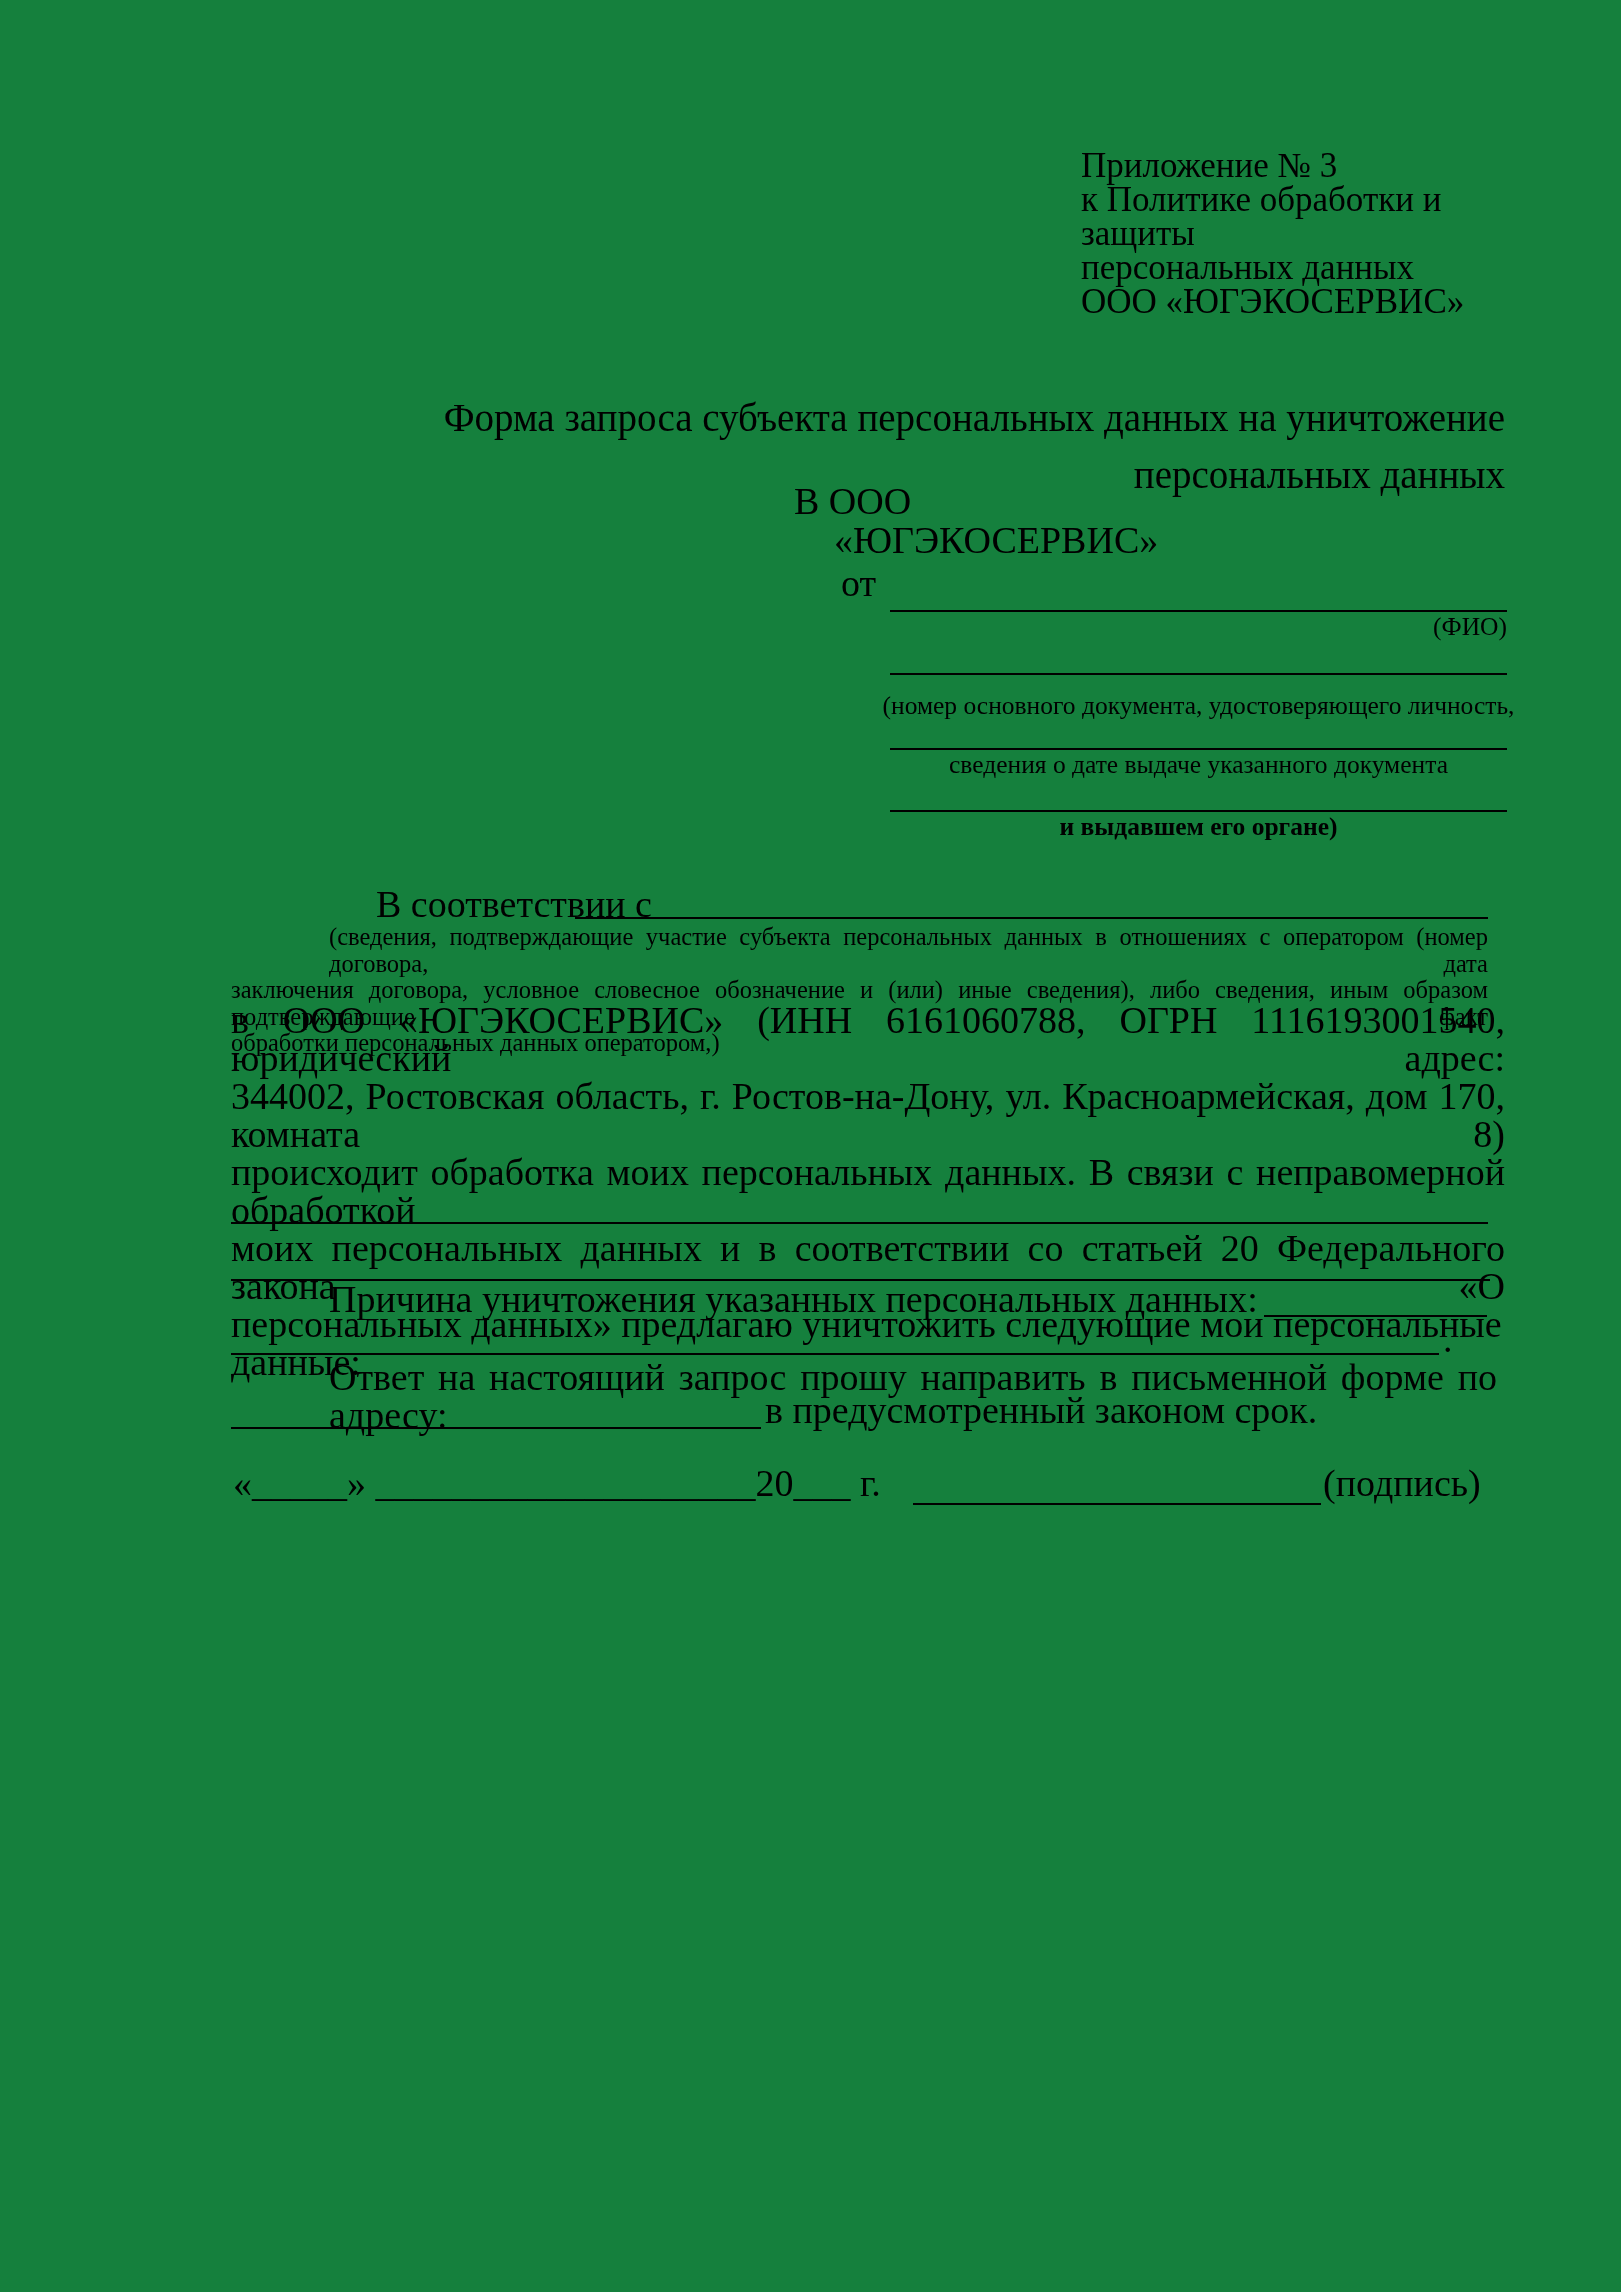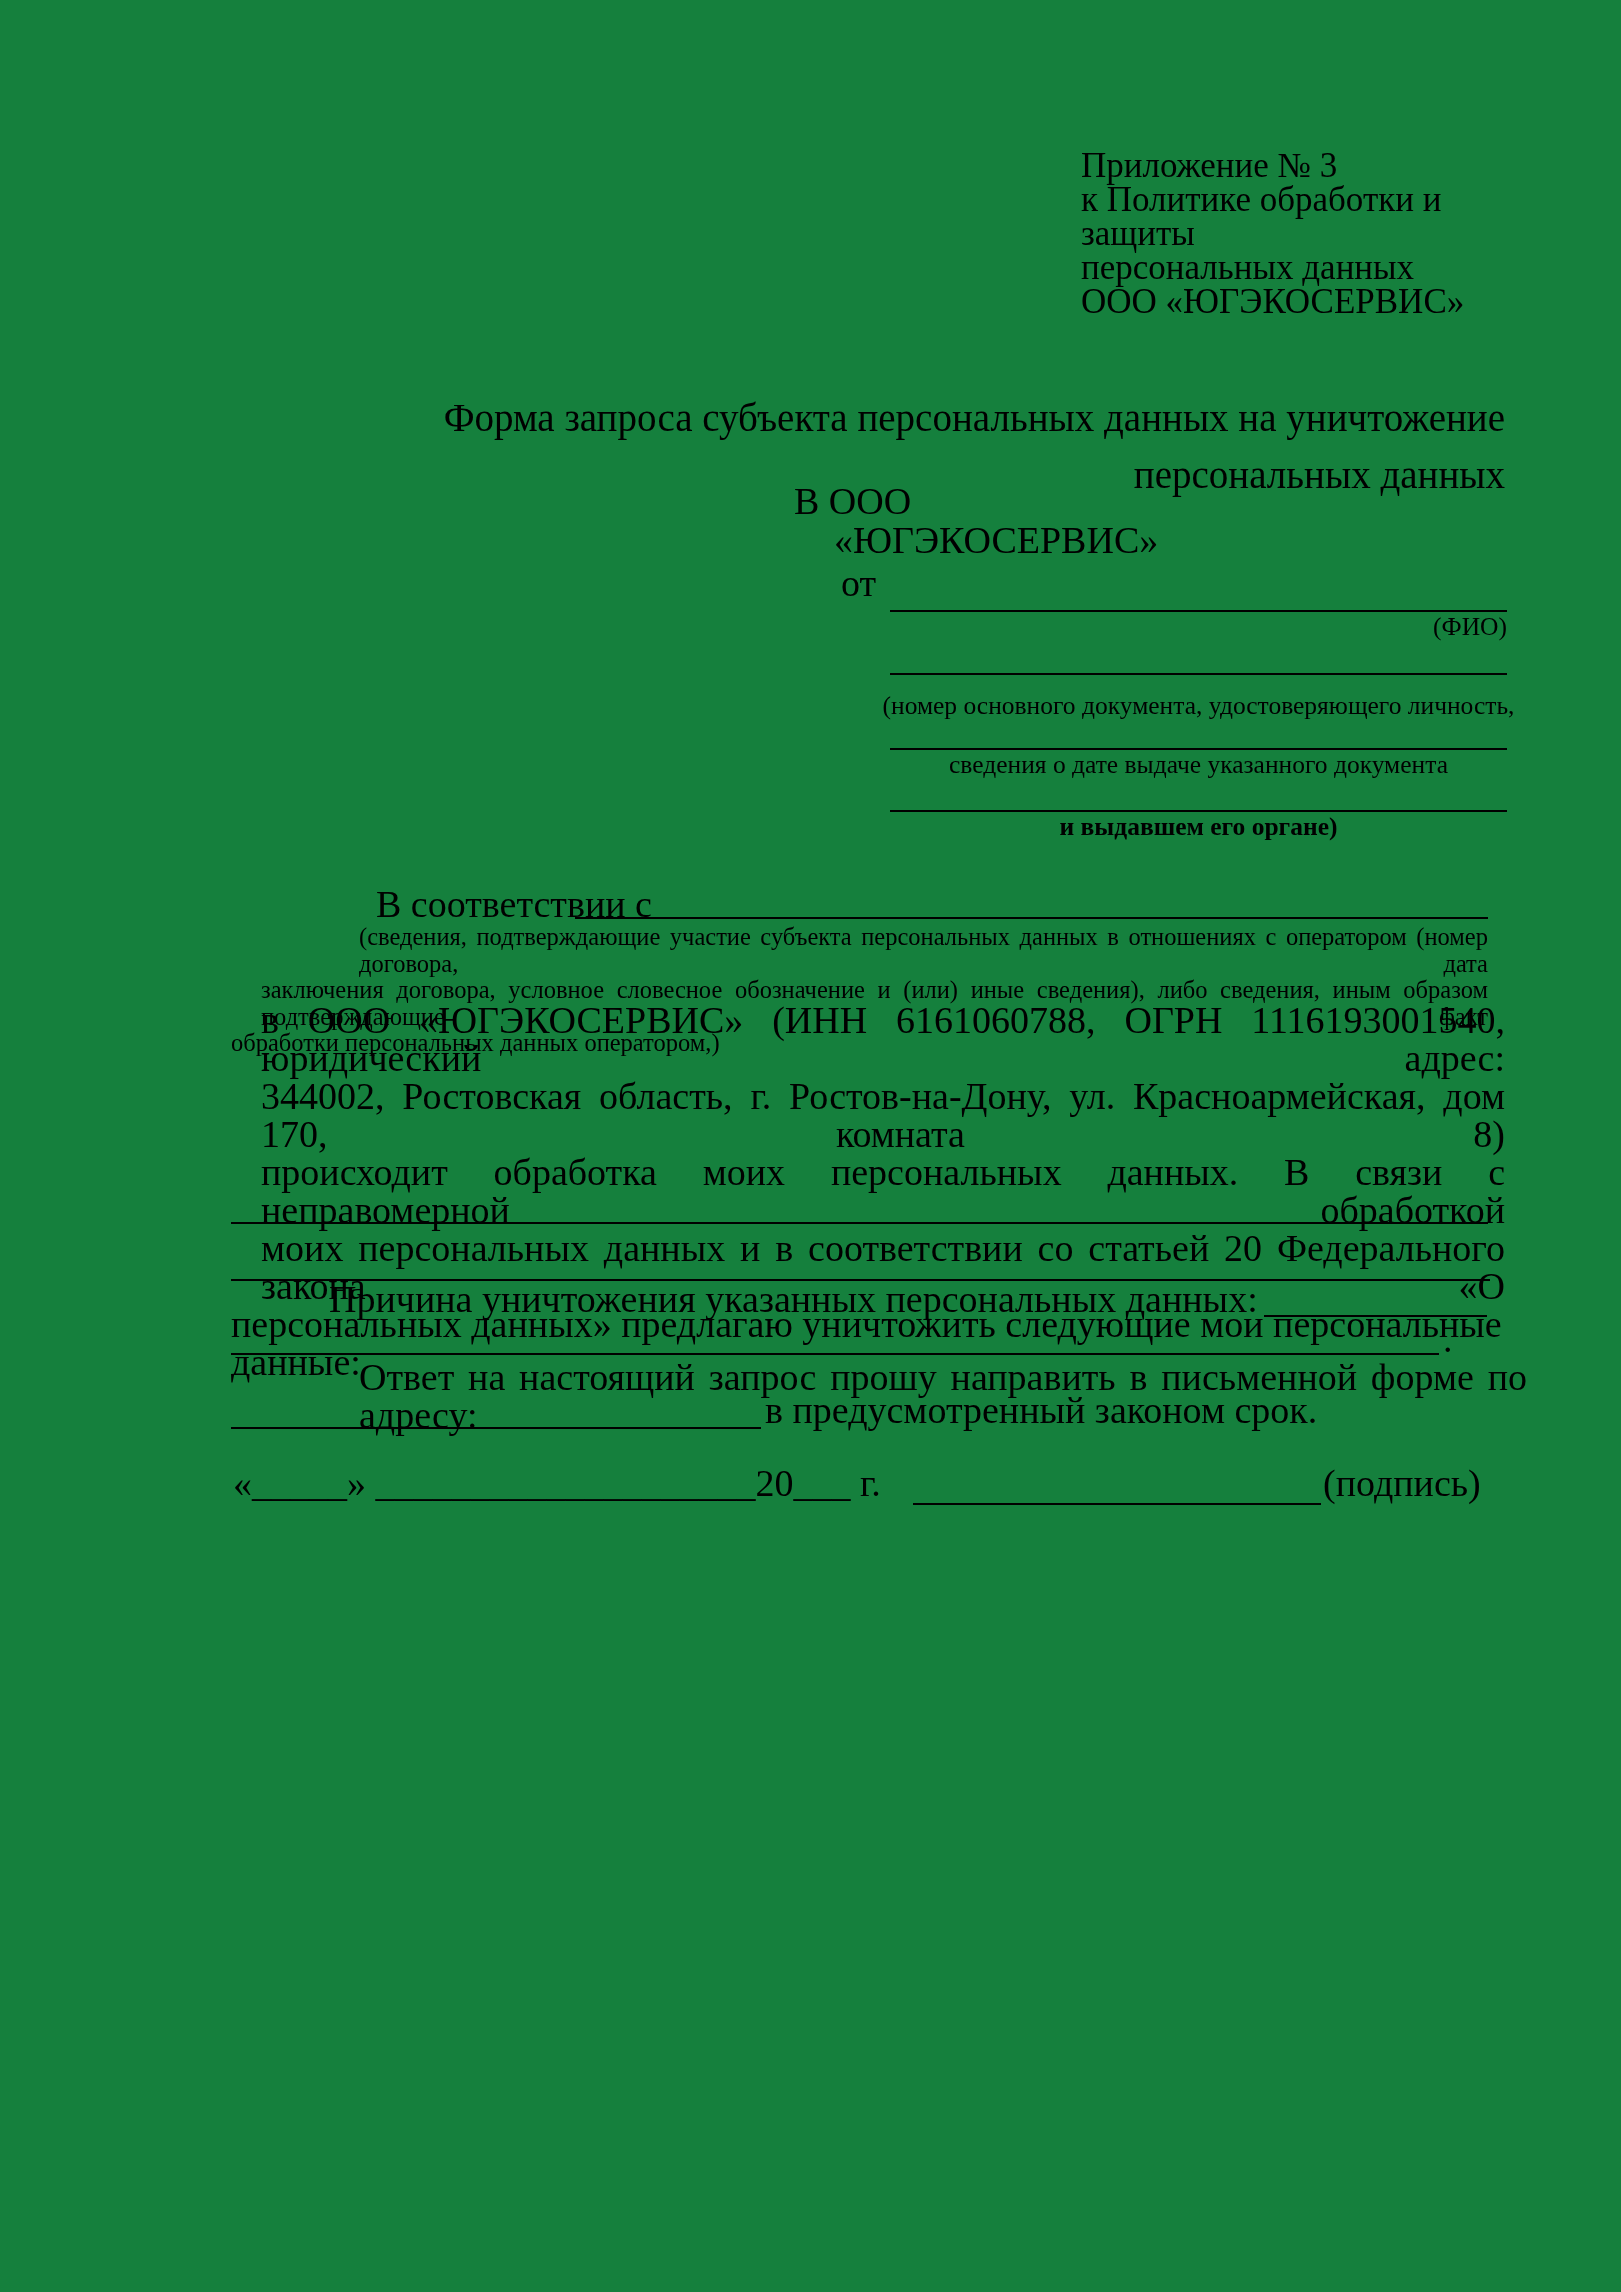--- a/index.html
+++ b/index.html
@@ -12,21 +12,21 @@
     overflow:hidden;
     margin:0 auto;
   }
   .abs{position:absolute;}
   .rule{position:absolute;border-top:2.9px solid #000;height:0;}
   .rule.thin{border-top-width:2px;}
   .fs-main{font-size:38px;line-height:42px;}
   .fs-body{font-size:38px;line-height:38px;}
   .fs-cap{font-size:25.5px;line-height:27.4px;}
   .fs-note{font-size:24.5px;line-height:26.5px;}
-  .jl{text-align:justify;text-align-last:justify;margin-left:30px;}
+  .jl{text-align:justify;text-align-last:justify;}
   .center{text-align:center;}
   .title{font-weight:normal;font-size:39px;line-height:57px;text-align:right;}
   .appendix{font-size:35px;line-height:34px;}
   .reason-row{display:flex;align-items:stretch;}
   .reason-row .lead{padding-left:98px;font-size:38px;line-height:38px;white-space:nowrap;}
   .reason-row .fill{flex:1;border-bottom:2.9px solid #000;margin-left:5.9px;}
   .nowrap{white-space:nowrap;}
 </style>
 </head>
 <body>

